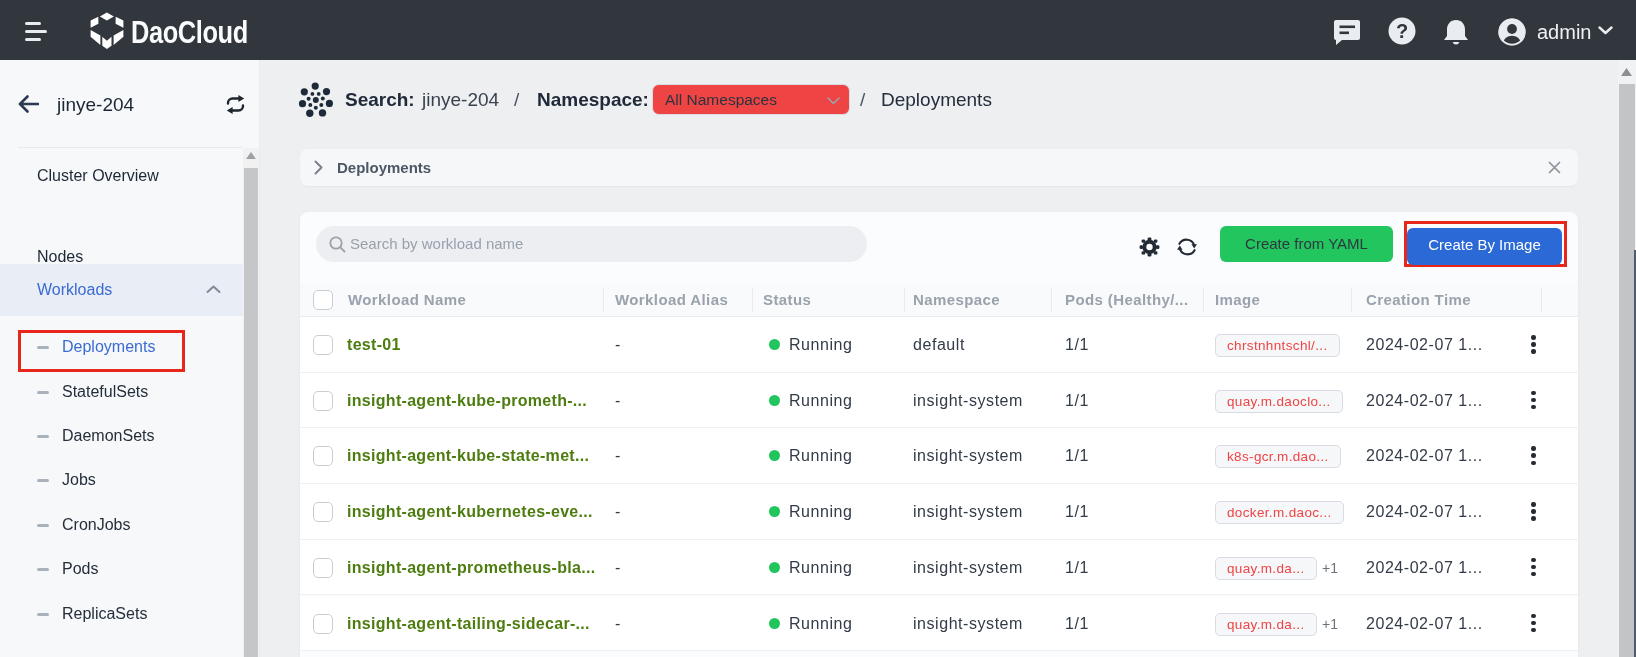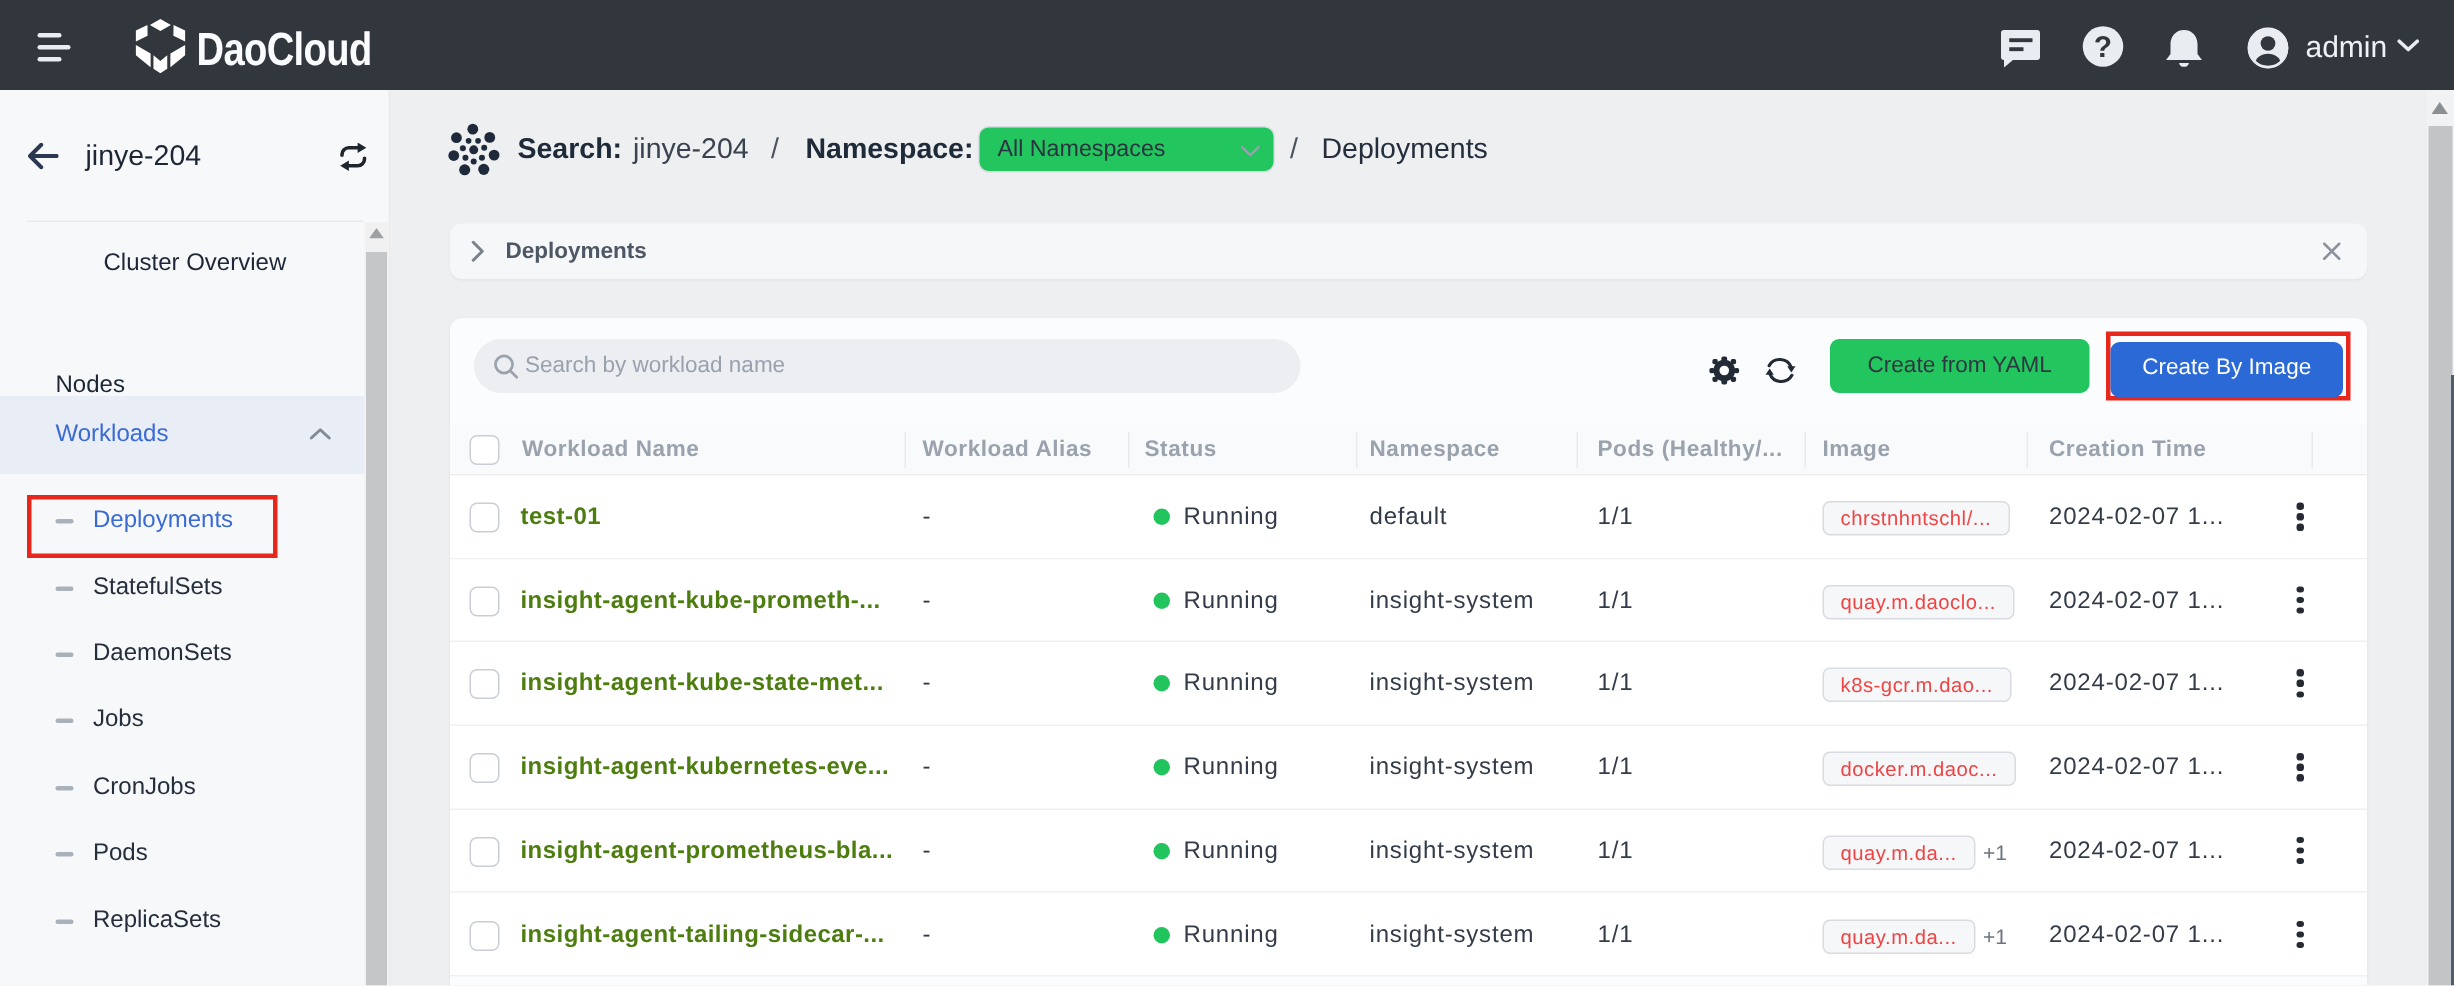--- a/index.html
+++ b/index.html
@@ -20,21 +20,21 @@
   #sb-scroll { position:absolute; left:243px; top:88px; width:16px; height:509px; background:#F1F1F2; }
   #sb-thumb { position:absolute; left:1px; top:20px; width:14px; height:489px; background:#C4C6C8; }
   .mi { position:absolute; left:37px; font-size:16px; color:#1D2735; }
   .sub { left:62px; font-size:16px; color:#252E3B; }
   .dash { position:absolute; left:37px; width:12px; height:3px; border-radius:1.5px; background:#A9B1BB; }
   #wl-bg { position:absolute; left:0; top:204px; width:243px; height:52px; background:#E9EDF5; }
   #redbox-side { position:absolute; left:18px; top:270px; width:167px; height:42px; border:3px solid #E8271C; }
 
   
   .hdrtxt { position:absolute; top:89px; font-size:19px; white-space:nowrap; }
-  #nsselect { position:absolute; left:652px; top:84px; width:198px; height:31px; background:#22c55e; border:1px solid #D9DDE3; border-radius:7px; }
+  #nsselect { position:absolute; left:652px; top:84px; width:198px; height:31px; background:#ef4444; border:1px solid #D9DDE3; border-radius:7px; }
 
   
   #tabbar { position:absolute; left:300px; top:149px; width:1278px; height:37px; background:#F6F7F9; border-radius:8px; box-shadow:0 1px 2px rgba(0,0,0,0.04); }
 
   
   #card { position:absolute; left:300px; top:212px; width:1278px; height:445px; background:#FBFCFD; border-radius:8px 8px 0 0; box-shadow:0 1px 3px rgba(0,0,0,0.05); }
   #search { position:absolute; left:16px; top:14px; width:551px; height:36px; border-radius:18px; background:#EDEEF1; }
   #search span { position:absolute; left:34px; top:9px; font-size:15px; color:#98A1AD; }
   #btn-yaml { position:absolute; left:920px; top:14px; width:173px; height:36px; border-radius:6px; background:#22c55e; color:#2F3741; font-size:15px; text-align:center; line-height:36px; }
   #redbox-btn { position:absolute; left:1104px; top:9px; width:163px; height:46px; border:3px solid #E8271C; }
@@ -115,21 +115,21 @@
   </svg>
   <div id="sb-title">jinye-204</div>
   <svg class="abs" style="left:225px;top:35px;" width="21" height="19" viewBox="0 0 21 19">
     <path d="M3,8.5 L3,8 a4.5,4.5 0 0 1 4.5,-4.5 L15,3.5" fill="none" stroke="#20262E" stroke-width="2.4" stroke-linecap="round"></path>
     <polygon points="13.4,0 19.2,3.5 13.4,7" fill="#20262E"></polygon>
     <path d="M18,10.5 L18,11 a4.5,4.5 0 0 1 -4.5,4.5 L6,15.5" fill="none" stroke="#20262E" stroke-width="2.4" stroke-linecap="round"></path>
     <polygon points="7.6,12 1.8,15.5 7.6,19" fill="#20262E"></polygon>
   </svg>
   <div id="sb-div"></div>
   <div id="wl-bg"></div>
-  <div class="mi" style="top:107px;margin-left:32px;">Cluster Overview</div>
+  <div class="mi" style="top:107px;">Cluster Overview</div>
   <div class="mi" style="top:164px;margin-top:24px;">Nodes</div>
   <div class="mi" style="top:221px;color:#3A6BD4;">Workloads</div>
   <svg class="abs" style="left:206px;top:225px;" width="15" height="9" viewBox="0 0 15 9">
     <polyline points="1.5,7 7.5,1.5 13.5,7" fill="none" stroke="#828A96" stroke-width="2" stroke-linecap="round" stroke-linejoin="round"></polyline>
   </svg>
   <div class="dash" style="top:286px;"></div>
     <div class="mi sub" style="top:278px;color:#3A6BD4;">Deployments</div>
   <div class="dash" style="top:331px;"></div>
     <div class="mi sub" style="top:323px;">StatefulSets</div>
   <div class="dash" style="top:375px;"></div>

